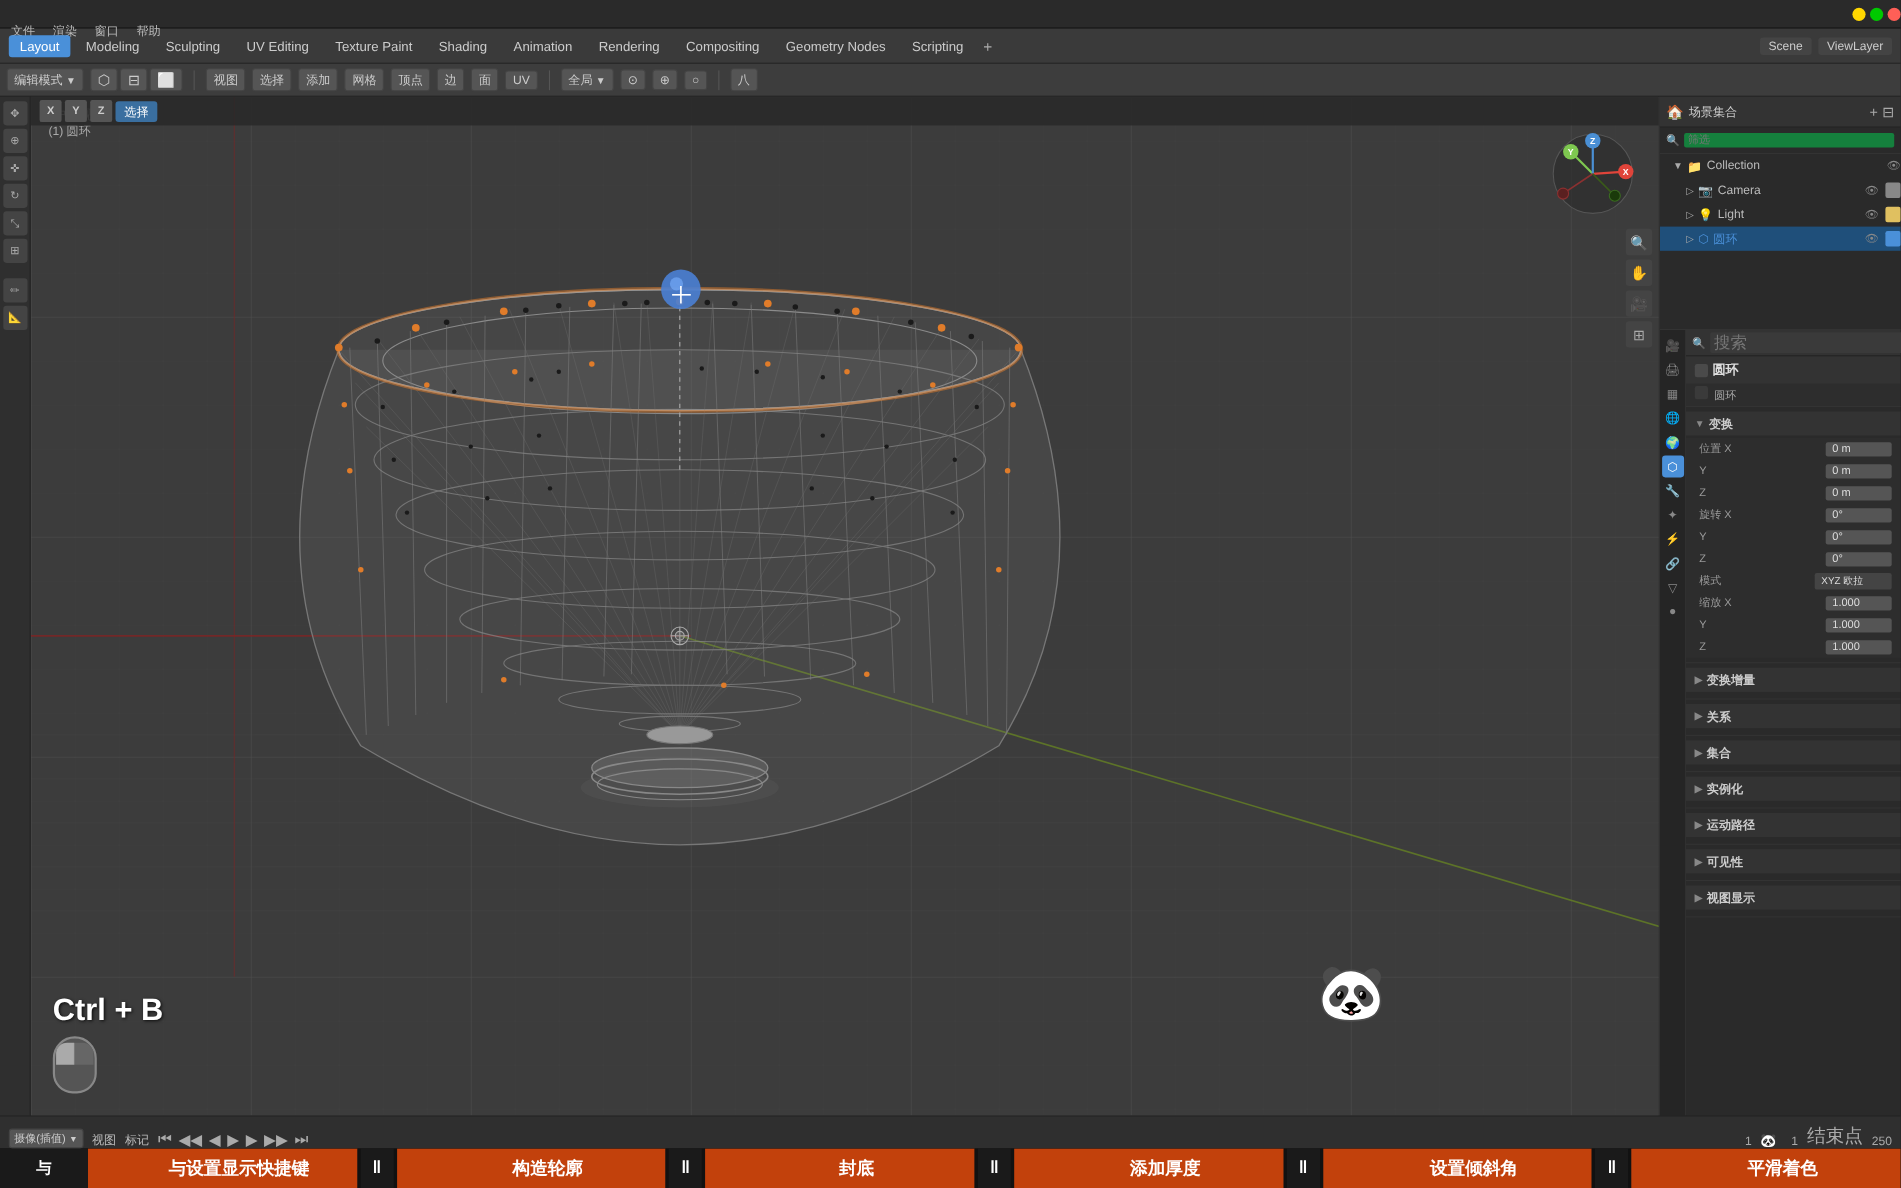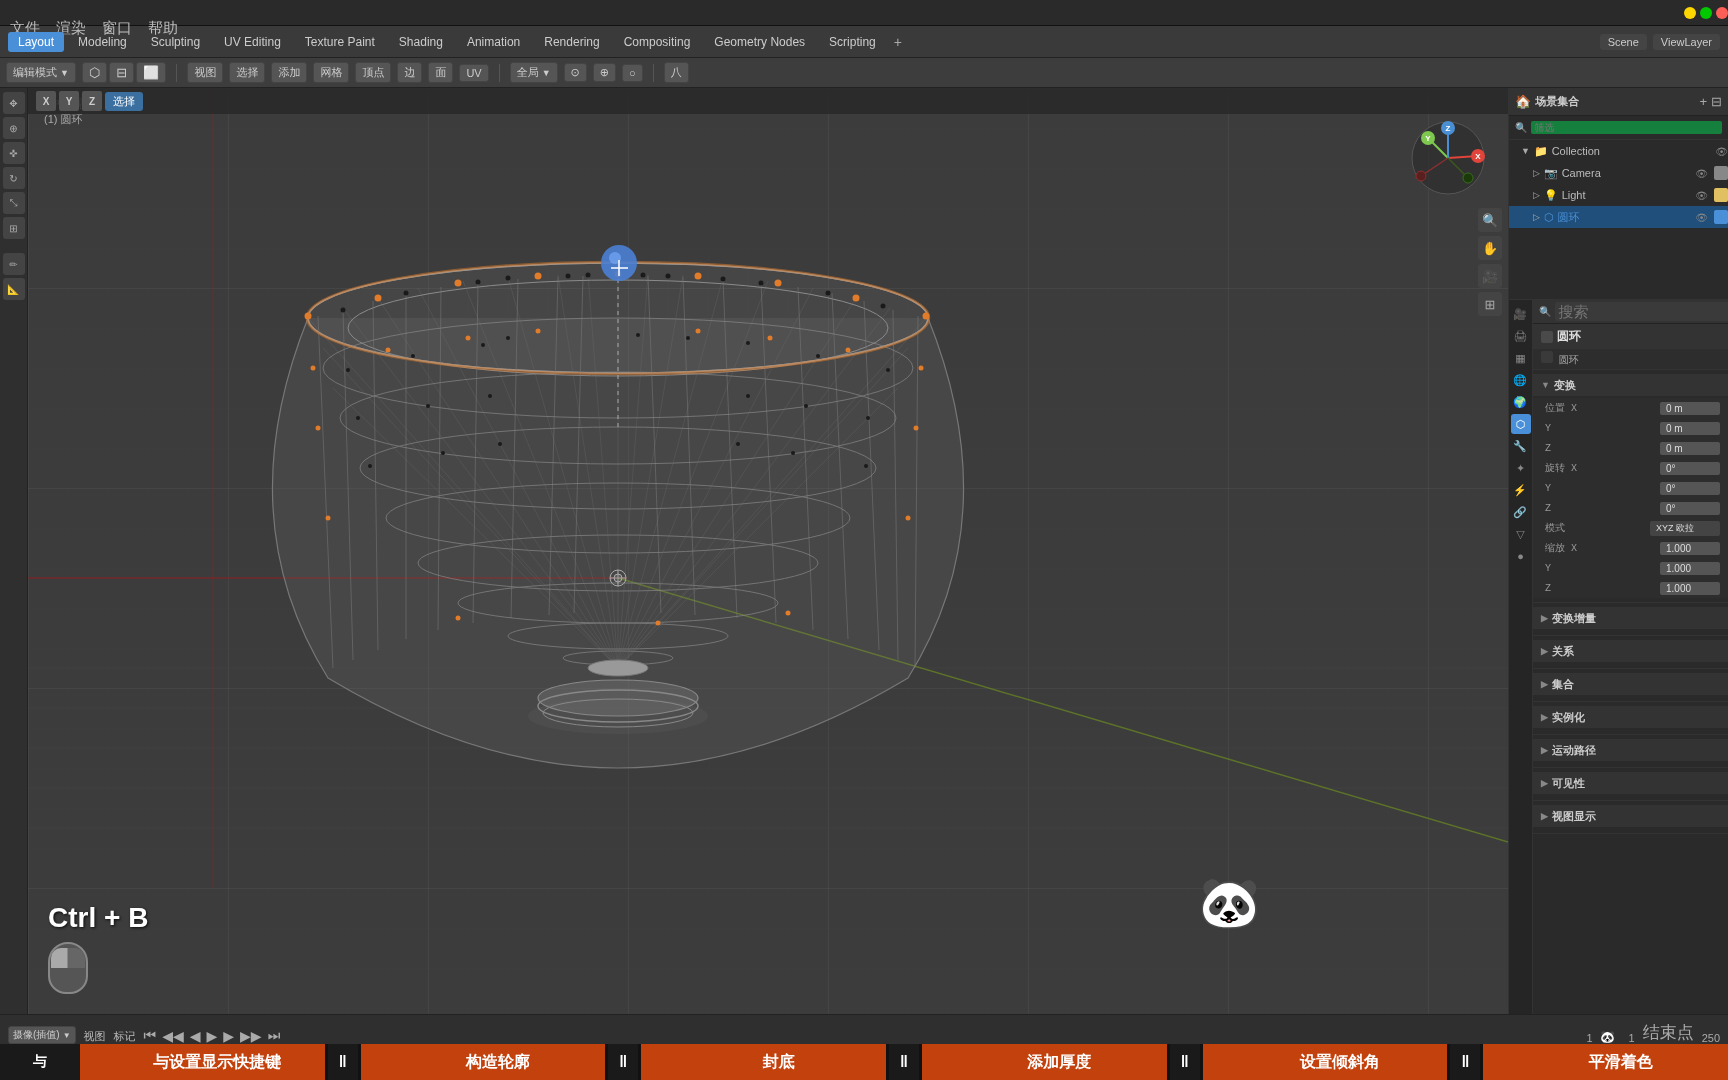--- a/index.html
+++ b/index.html
@@ -4,21 +4,21 @@
   <style>
     * { margin: 0; padding: 0; box-sizing: border-box; }
     body { width: 1728px; height: 1080px; overflow: hidden; background: #1a1a1a; font-family: 'Arial', sans-serif; font-size: 12px; color: #ccc; }
 
     
     #top-bar {
       width: 100%; height: 26px; background: #2a2a2a; display: flex; align-items: center;
       border-bottom: 1px solid #111;
     }
     #top-bar-left { display: flex; gap: 16px; padding: 0 10px; }
-    #top-bar-left span { font-size: 15px; color: #bbb; cursor: pointer; margin-top: 32px; }
+    #top-bar-left span { font-size: 11px; color: #bbb; cursor: pointer; margin-top: 32px; }
 
     
     #menu-bar {
       width: 100%; height: 32px; background: #3a3a3a; display: flex; align-items: center;
       padding: 0 8px; gap: 4px; border-bottom: 1px solid #222;
     }
     .menu-item {
       padding: 3px 10px; font-size: 12px; color: #ccc; cursor: pointer; border-radius: 3px;
     }
     .menu-item.active { background: #4a90d9; color: white; }
@@ -120,21 +120,21 @@
     #right-panel {
       width: 220px; background: #2a2a2a; border-left: 1px solid #333;
       display: flex; flex-direction: column;
     }
 
     
     #scene-header {
       display: flex; align-items: center; height: 28px; background: #333;
       padding: 0 6px; gap: 4px; border-bottom: 1px solid #222;
     }
-    #scene-title { font-size: 11px; color: #ccc; font-weight: bold; flex: 1; }
+    #scene-title { font-size: 11px; color: #ccc; font-weight: normal; flex: 1; }
 
     
     #outliner {
       height: 160px; background: #2a2a2a; border-bottom: 1px solid #333; overflow: hidden;
     }
     .outliner-item {
       display: flex; align-items: center; height: 22px; padding-left: 12px;
       gap: 4px; font-size: 11px; color: #bbb; cursor: pointer;
     }
     .outliner-item.selected { background: #1f4f7a; }
@@ -157,21 +157,21 @@
     }
     .prop-section-header {
       display: flex; align-items: center; height: 22px; padding: 0 8px;
       font-size: 11px; color: #ccc; cursor: pointer; font-weight: bold;
       background: #333; margin-bottom: 2px;
     }
     .prop-row {
       display: flex; align-items: center; height: 20px; padding: 0 8px;
       font-size: 11px; color: #bbb; gap: 4px;
     }
-    .prop-label { flex: 1; color: #999; font-size: 10px; font-family: Liberation Mono, monospace; }
+    .prop-label { flex: 1; color: #999; font-size: 10px; }
     .prop-value {
       background: #444; padding: 1px 6px; border-radius: 2px;
       font-size: 10px; color: #ddd; min-width: 60px; text-align: left;
     }
     .prop-value.editable { background: #555; cursor: text; }
     .prop-subsection {
       padding-left: 4px; background: #2d2d2d;
     }
     .chevron { font-size: 9px; margin-right: 4px; color: #888; }
 

